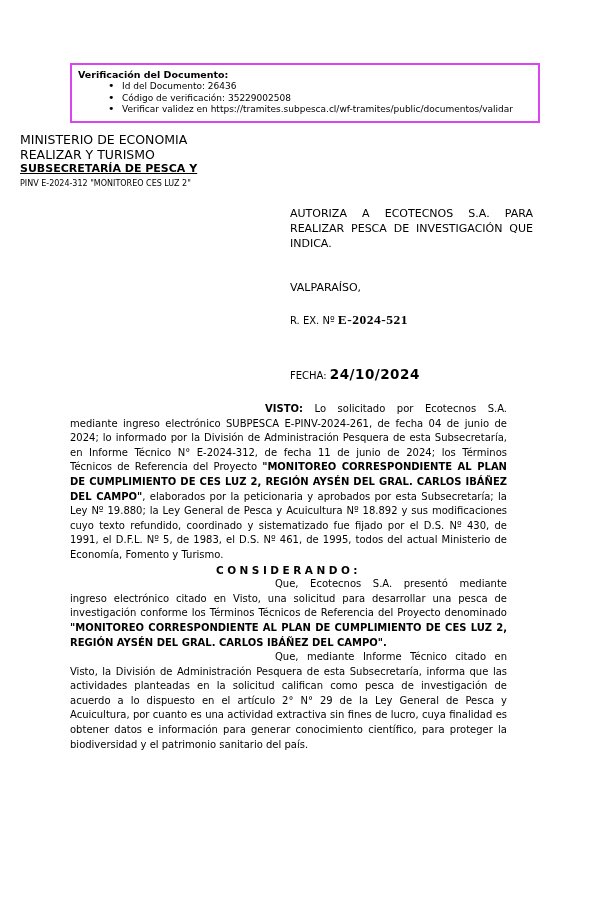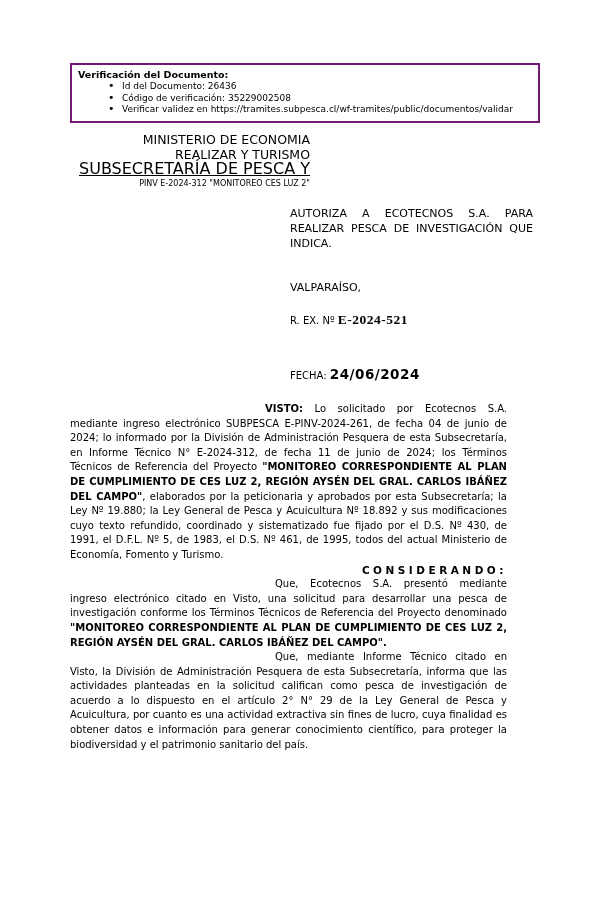--- a/index.html
+++ b/index.html
@@ -11,37 +11,37 @@
     color: #000000;
     font-family: "DejaVu Sans", "Liberation Sans", sans-serif;
     overflow: hidden;
   }
 
   
   .verify-box {
     position: absolute;
     left: 70px; top: 63px; width: 470px;
     box-sizing: border-box;
-    border: 2px solid #701a75;
+    border: 2px solid #d946ef;
     padding: 4px 4px 5px 6px;
     background: #fff;
   }
   .verify-title { font-size: 9.5px; font-weight: bold; line-height: 12px; }
   .verify-item {
     position: relative;
     font-size: 9px;
     line-height: 11.5px;
     padding-left: 44px;
   }
   .verify-item::before { content: "\2022"; position: absolute; left: 30px; top: -1px; font-size: 11px; }
 
   
-  .letterhead { position: absolute; left: 20px; top: 132px; width: 290px; text-align: right; }
+  .letterhead { position: absolute; left: 20px; top: 132px; width: 290px; text-align: left; }
   .lh-ministry { font-size: 12.5px; line-height: 15px; }
-  .lh-subsecretary { font-size: 16px; line-height: 13.5px; font-weight: normal; text-decoration: underline; }
+  .lh-subsecretary { font-size: 11px; line-height: 13.5px; font-weight: bold; text-decoration: underline; }
   .lh-ref { font-size: 8px; line-height: 10px; margin-top: 3px; }
 
   
   .subject {
     position: absolute; left: 290px; top: 207px; width: 243px;
     font-size: 11px; line-height: 14.8px; text-align: justify;
   }
   .city { position: absolute; left: 290px; top: 281px; font-size: 11px; }
   .res-line { position: absolute; left: 290px; top: 312px; font-size: 10px; }
   .res-number { font-size: 13.5px; font-weight: bold; letter-spacing: 0.5px; font-family: Liberation Serif, serif; }
@@ -53,21 +53,21 @@
     position: absolute; left: 70px; top: 402px; width: 437px;
     font-size: 10px; line-height: 14.6px; text-align: justify;
   }
   .body-col p { margin: 0; }
   .p-visto { text-indent: 195px; }
   .visto-label { font-weight: bold; }
   .project-name { font-weight: bold; }
   .h-considerando {
     margin-top: 19px; margin-left: 216px;
     font-weight: bold; font-size: 10.5px; letter-spacing: 3.5px;
-    text-align: right;
+    text-align: center;
   }
   .p-que1 { margin-top: 15px; text-indent: 205px; }
   .p-que2 { margin-top: 10px; text-indent: 205px; }
 
   
   .footer-page { position: absolute; left: 466px; top: 876px; font-size: 7.5px; color: #000; margin-top: 44px; }
 </style>
 </head>
 <body>
 
@@ -86,21 +86,21 @@
     <div class="lh-subsecretary">SUBSECRETARÍA DE PESCA Y</div>
     <div class="lh-ref">PINV E-2024-312 "MONITOREO CES LUZ 2"</div>
   </div>
 
   <div class="subject">AUTORIZA A ECOTECNOS S.A. PARA REALIZAR PESCA DE INVESTIGACIÓN QUE INDICA.</div>
 
   <div class="city">VALPARAÍSO,</div>
 
   <div class="res-line"><span>R. EX. Nº</span> <span class="res-number">E-2024-521</span></div>
 
-  <div class="date-line"><span>FECHA:</span> <span class="date-value">24/06/2024</span></div>
+  <div class="date-line"><span>FECHA:</span> <span class="date-value">24/10/2024</span></div>
 
   <div class="body-col">
     <p class="p-visto"><span class="visto-label">VISTO:</span><span> Lo solicitado por Ecotecnos S.A. mediante ingreso electrónico SUBPESCA E-PINV-2024-261, de fecha 04 de junio de 2024; lo informado por la División de Administración Pesquera de esta Subsecretaría, en Informe Técnico N° E-2024-312, de fecha 11 de junio de 2024; los Términos Técnicos de Referencia del Proyecto </span><span class="project-name">"MONITOREO CORRESPONDIENTE AL PLAN DE CUMPLIMIENTO DE CES LUZ 2, REGIÓN AYSÉN DEL GRAL. CARLOS IBÁÑEZ DEL CAMPO"</span><span>, elaborados por la peticionaria y aprobados por esta Subsecretaría; la Ley Nº 19.880; la Ley General de Pesca y Acuicultura Nº 18.892 y sus modificaciones cuyo texto refundido, coordinado y sistematizado fue fijado por el D.S. Nº 430, de 1991, el D.F.L. Nº 5, de 1983, el D.S. Nº 461, de 1995, todos del actual Ministerio de Economía, Fomento y Turismo.</span></p>
 
     <p class="h-considerando">CONSIDERANDO:</p>
 
     <p class="p-que1"><span>Que, Ecotecnos S.A. presentó mediante ingreso electrónico citado en Visto, una solicitud para desarrollar una pesca de investigación conforme los Términos Técnicos de Referencia del Proyecto denominado </span><span class="project-name">"MONITOREO CORRESPONDIENTE AL PLAN DE CUMPLIMIENTO DE CES LUZ 2, REGIÓN AYSÉN DEL GRAL. CARLOS IBÁÑEZ DEL CAMPO".</span></p>
 
     <p class="p-que2">Que, mediante Informe Técnico citado en Visto, la División de Administración Pesquera de esta Subsecretaría, informa que las actividades planteadas en la solicitud califican como pesca de investigación de acuerdo a lo dispuesto en el artículo 2° N° 29 de la Ley General de Pesca y Acuicultura, por cuanto es una actividad extractiva sin fines de lucro, cuya finalidad es obtener datos e información para generar conocimiento científico, para proteger la biodiversidad y el patrimonio sanitario del país.</p>
   </div>

